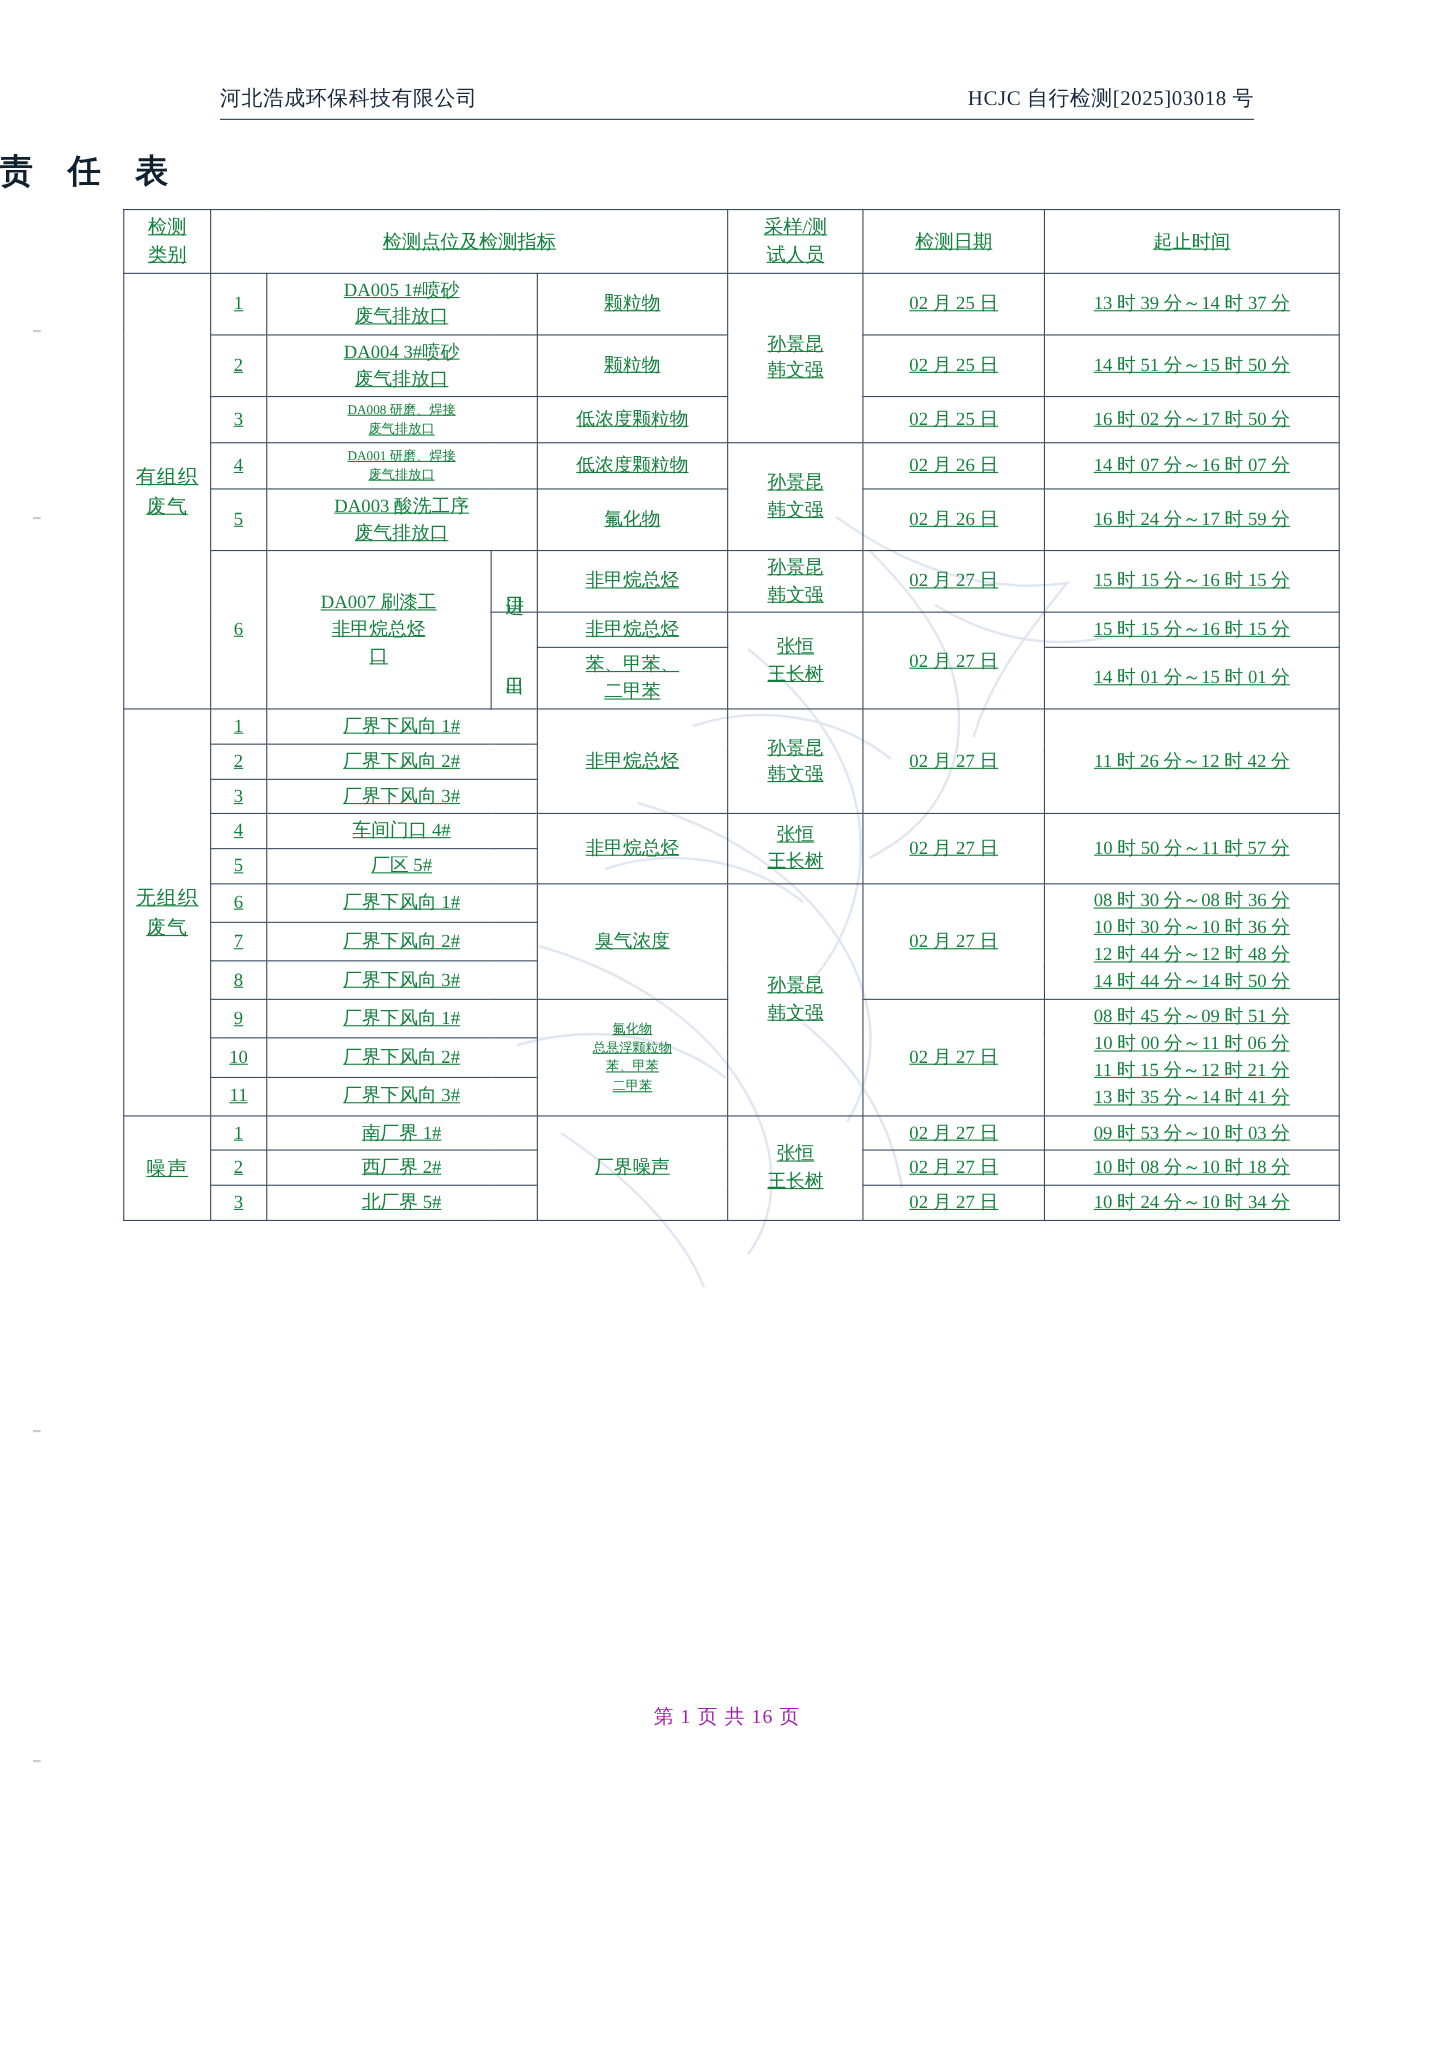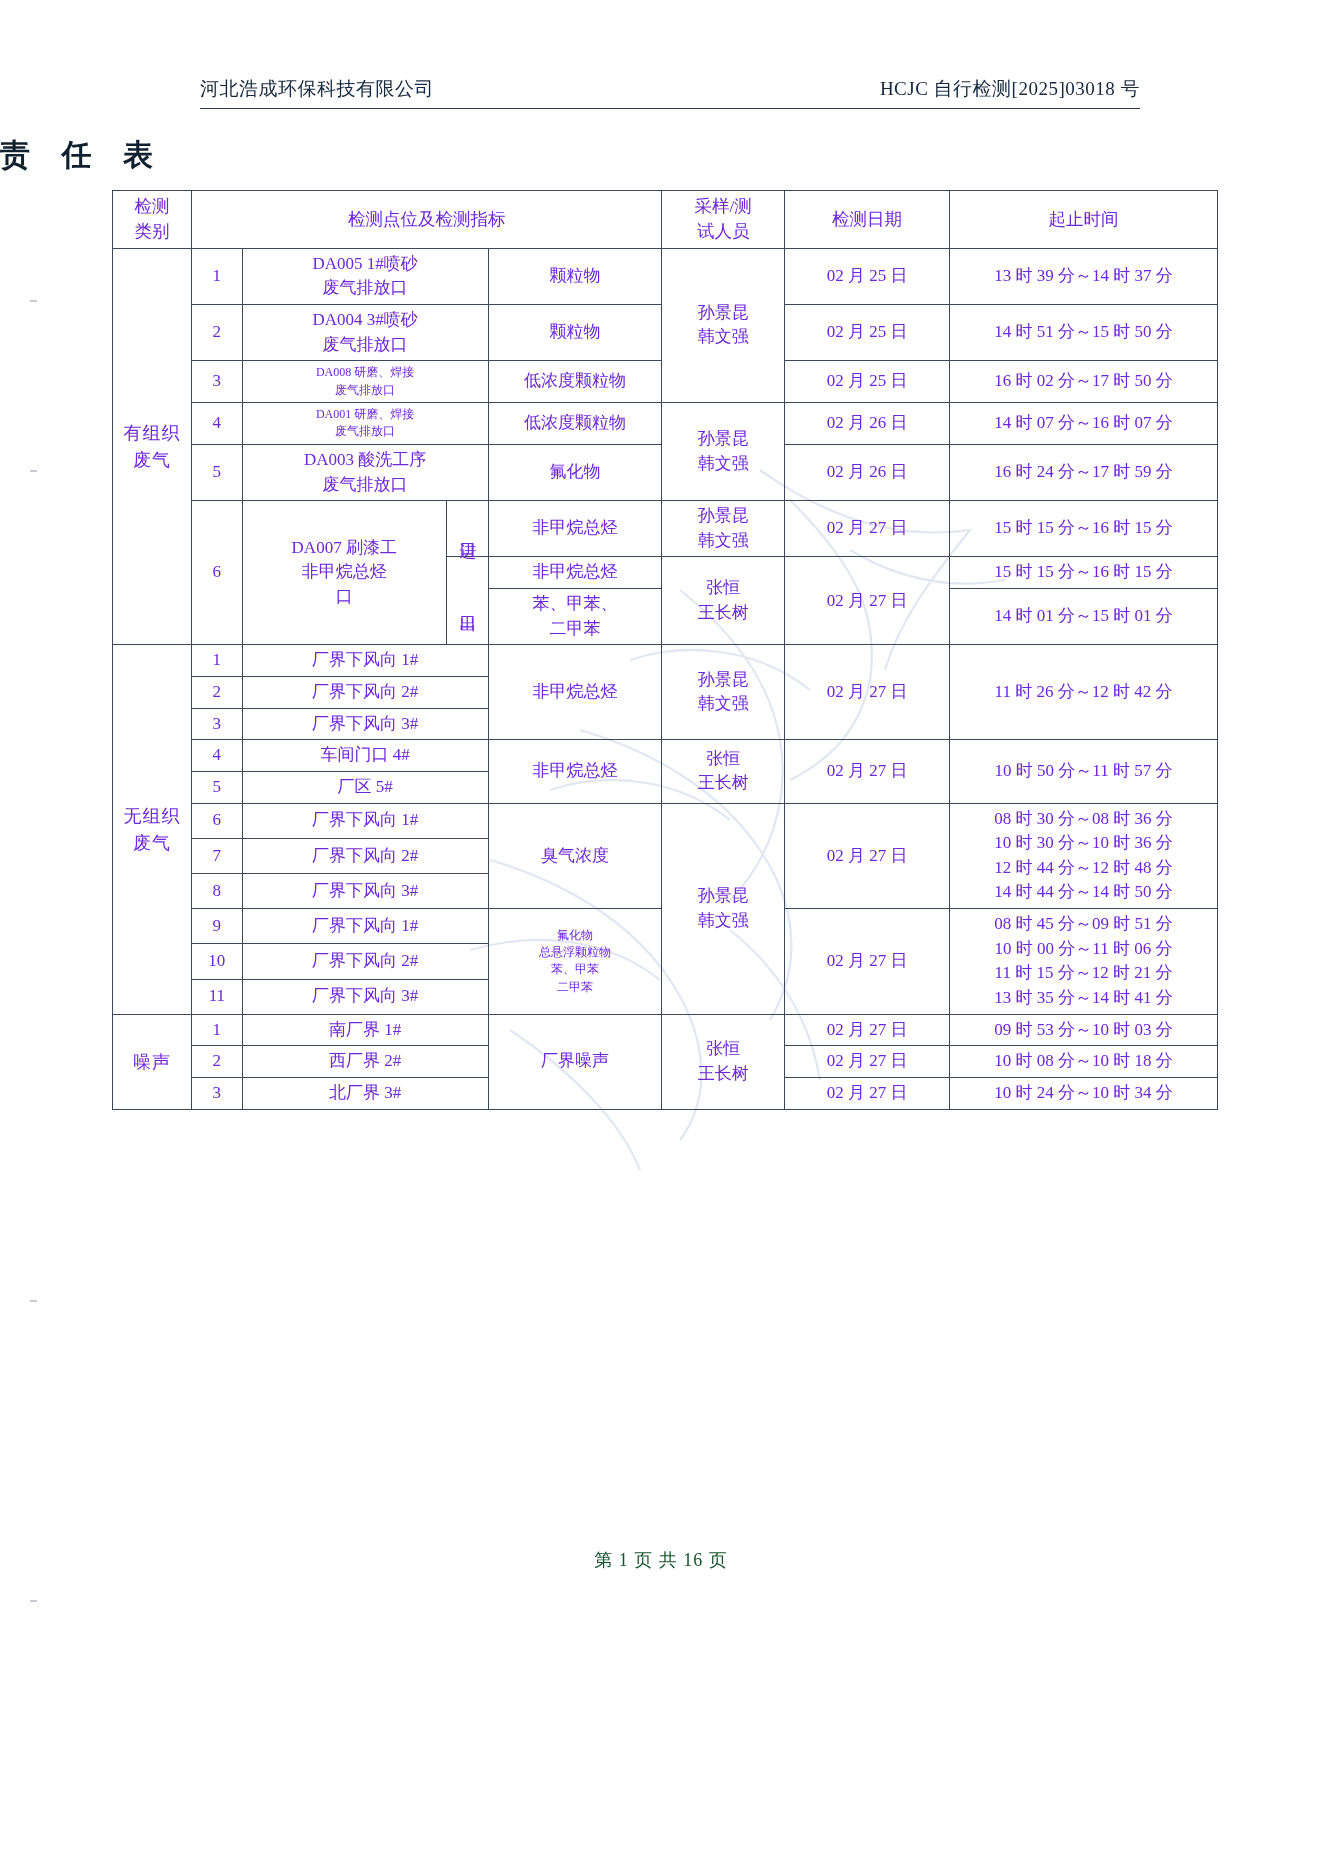--- a/index.html
+++ b/index.html
@@ -61,21 +61,22 @@
     position: absolute;
     left: 112px;
     top: 190px;
     width: 1106px;
   }
   table.report {
     border-collapse: collapse;
     width: 1106px;
     table-layout: fixed;
     font-size: 17px;
-    color: #6d28d9;
+    color: #15803d;
+    text-decoration: underline;
   }
   table.report td, table.report th {
     border: 1px solid #3a4a5c;
     text-align: center;
     vertical-align: middle;
     padding: 3px 2px;
     line-height: 1.45;
     font-weight: normal;
   }
   table.report th { font-size: 17.5px; }
@@ -100,21 +101,21 @@
   .stack div { white-space: nowrap; }
   
   .footer {
     position: absolute;
     left: 0;
     top: 1548px;
     width: 1322px;
     text-align: center;
     font-size: 18px;
     letter-spacing: 1px;
-    color: #14532d;
+    color: #a21caf;
   }
   
   .watermark {
     position: absolute;
     left: 430px;
     top: 430px;
     width: 640px;
     height: 760px;
     pointer-events: none;
     opacity: 0.30;
@@ -392,21 +393,21 @@
           <td>09 时 53 分～10 时 03 分</td>
         </tr>
         <tr>
           <td>2</td>
           <td colspan="2">西厂界 2#</td>
           <td>02 月 27 日</td>
           <td>10 时 08 分～10 时 18 分</td>
         </tr>
         <tr>
           <td>3</td>
-          <td colspan="2">北厂界 3#</td>
+          <td colspan="2">北厂界 5#</td>
           <td>02 月 27 日</td>
           <td>10 时 24 分～10 时 34 分</td>
         </tr>
       </tbody>
     </table>
   </div>
 
   <div class="footer">第 1 页 共 16 页</div>
 </div>
 

